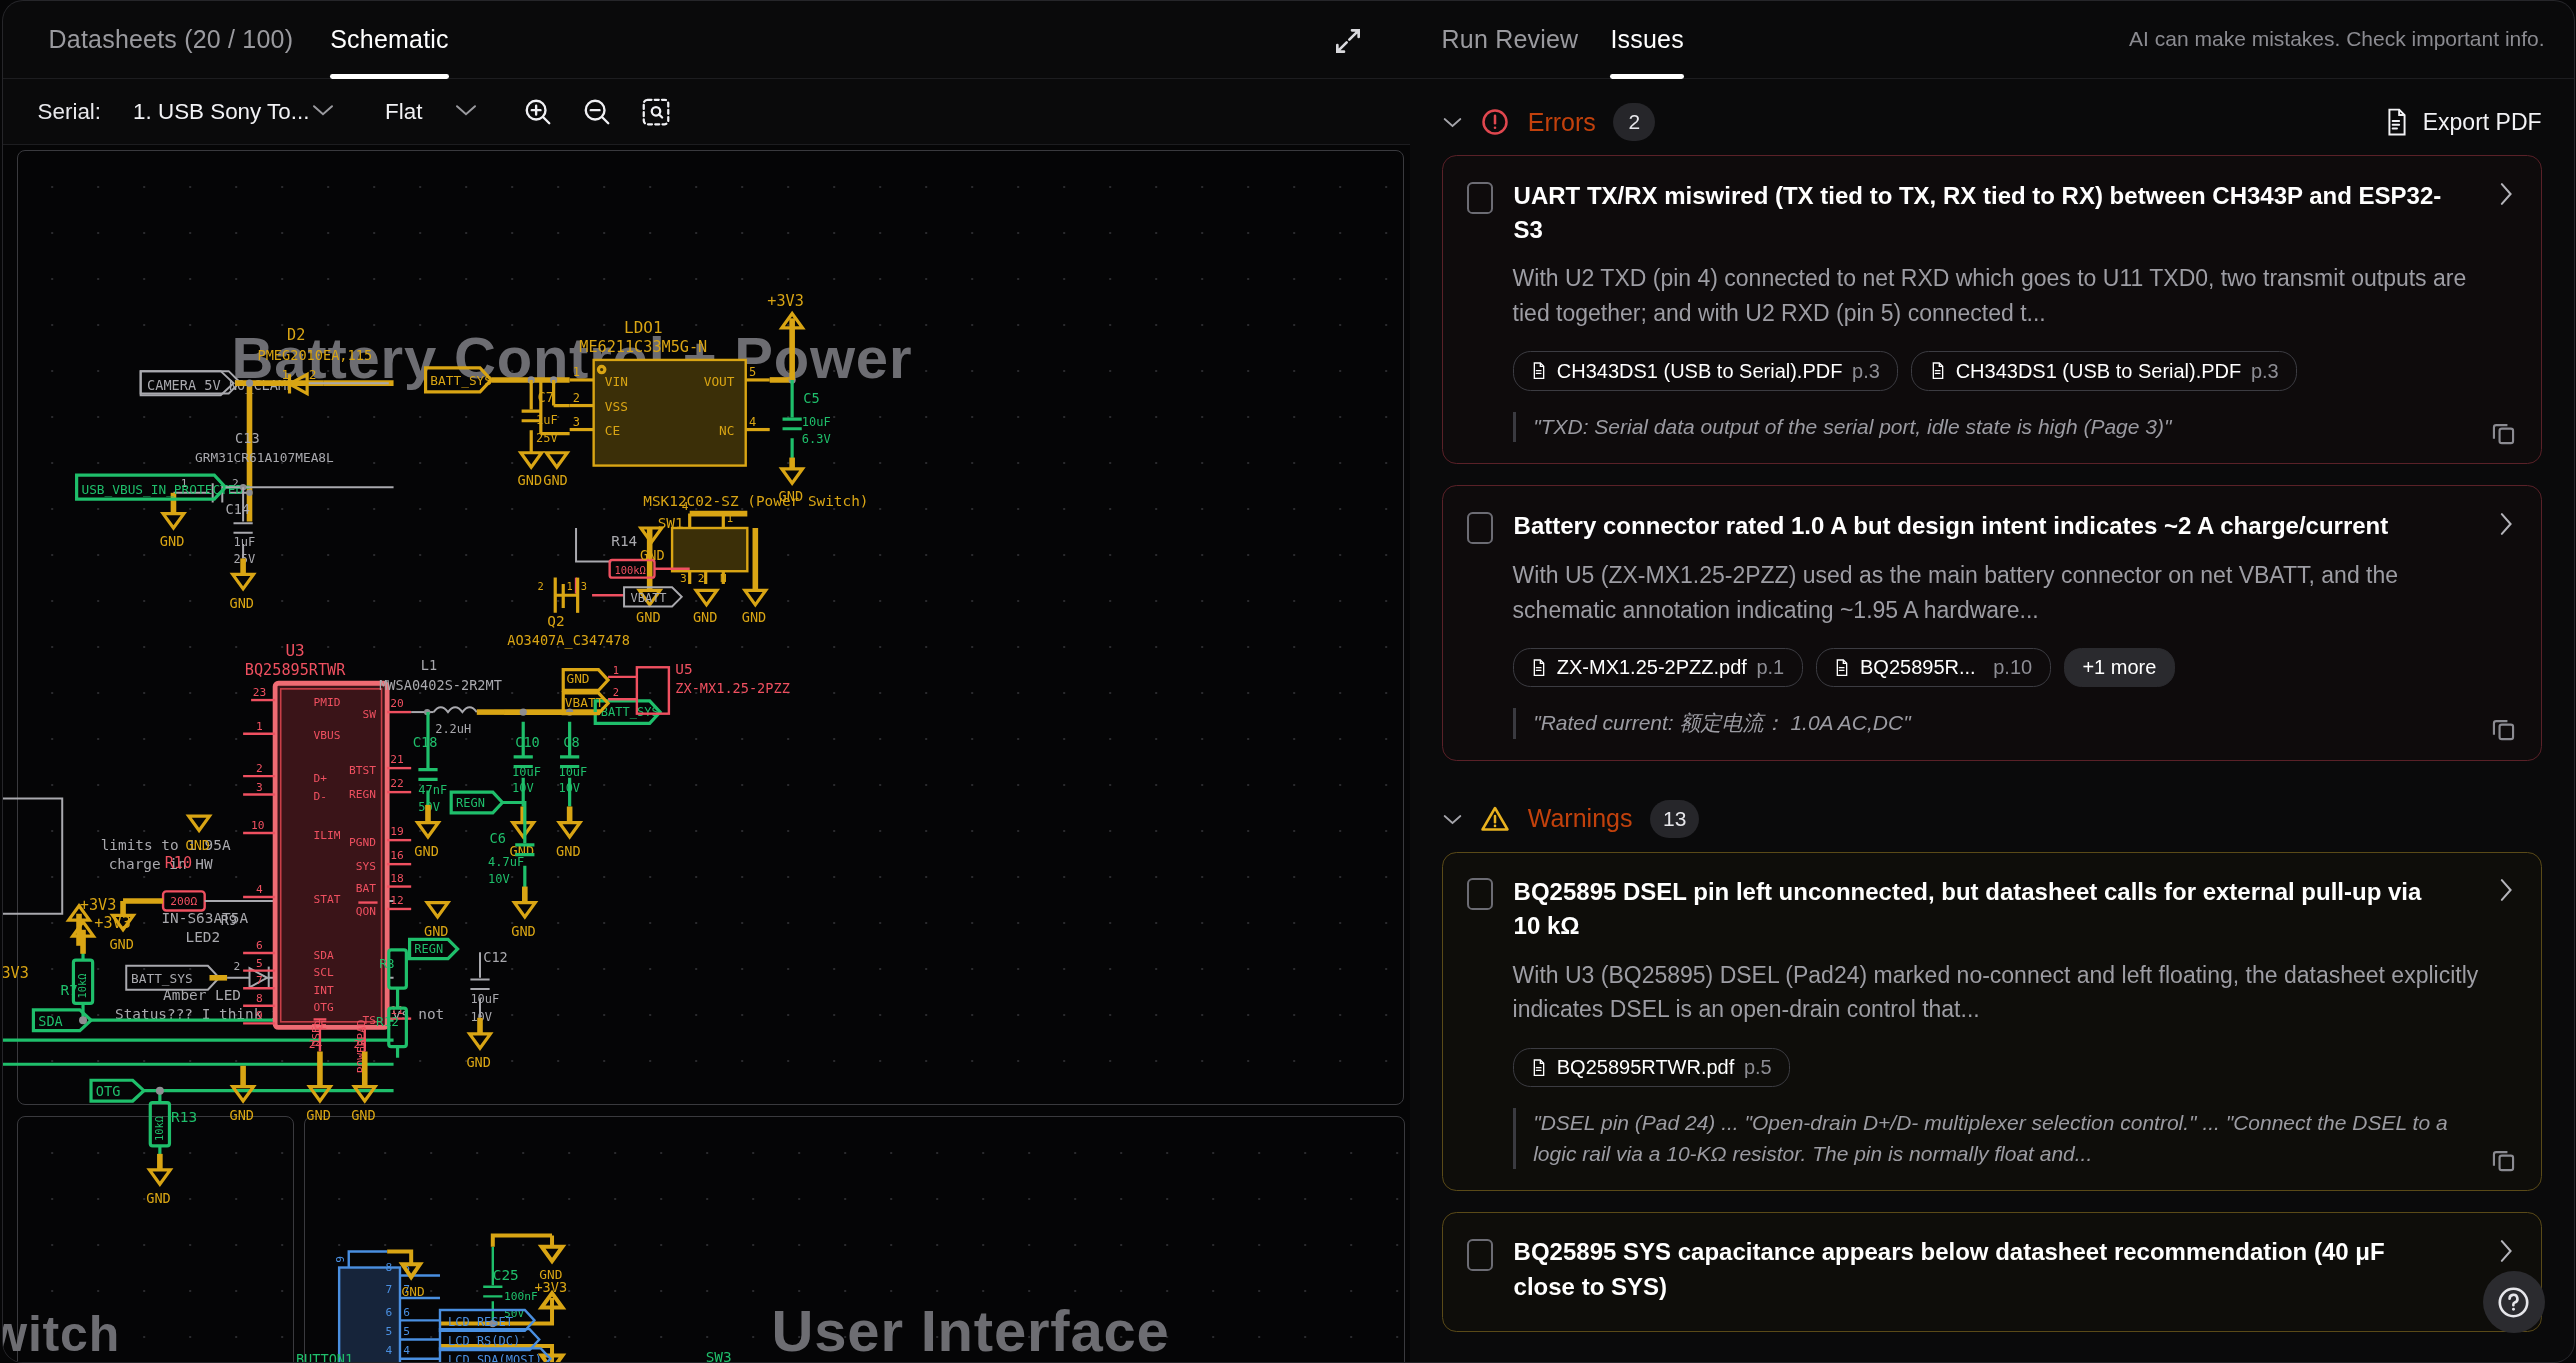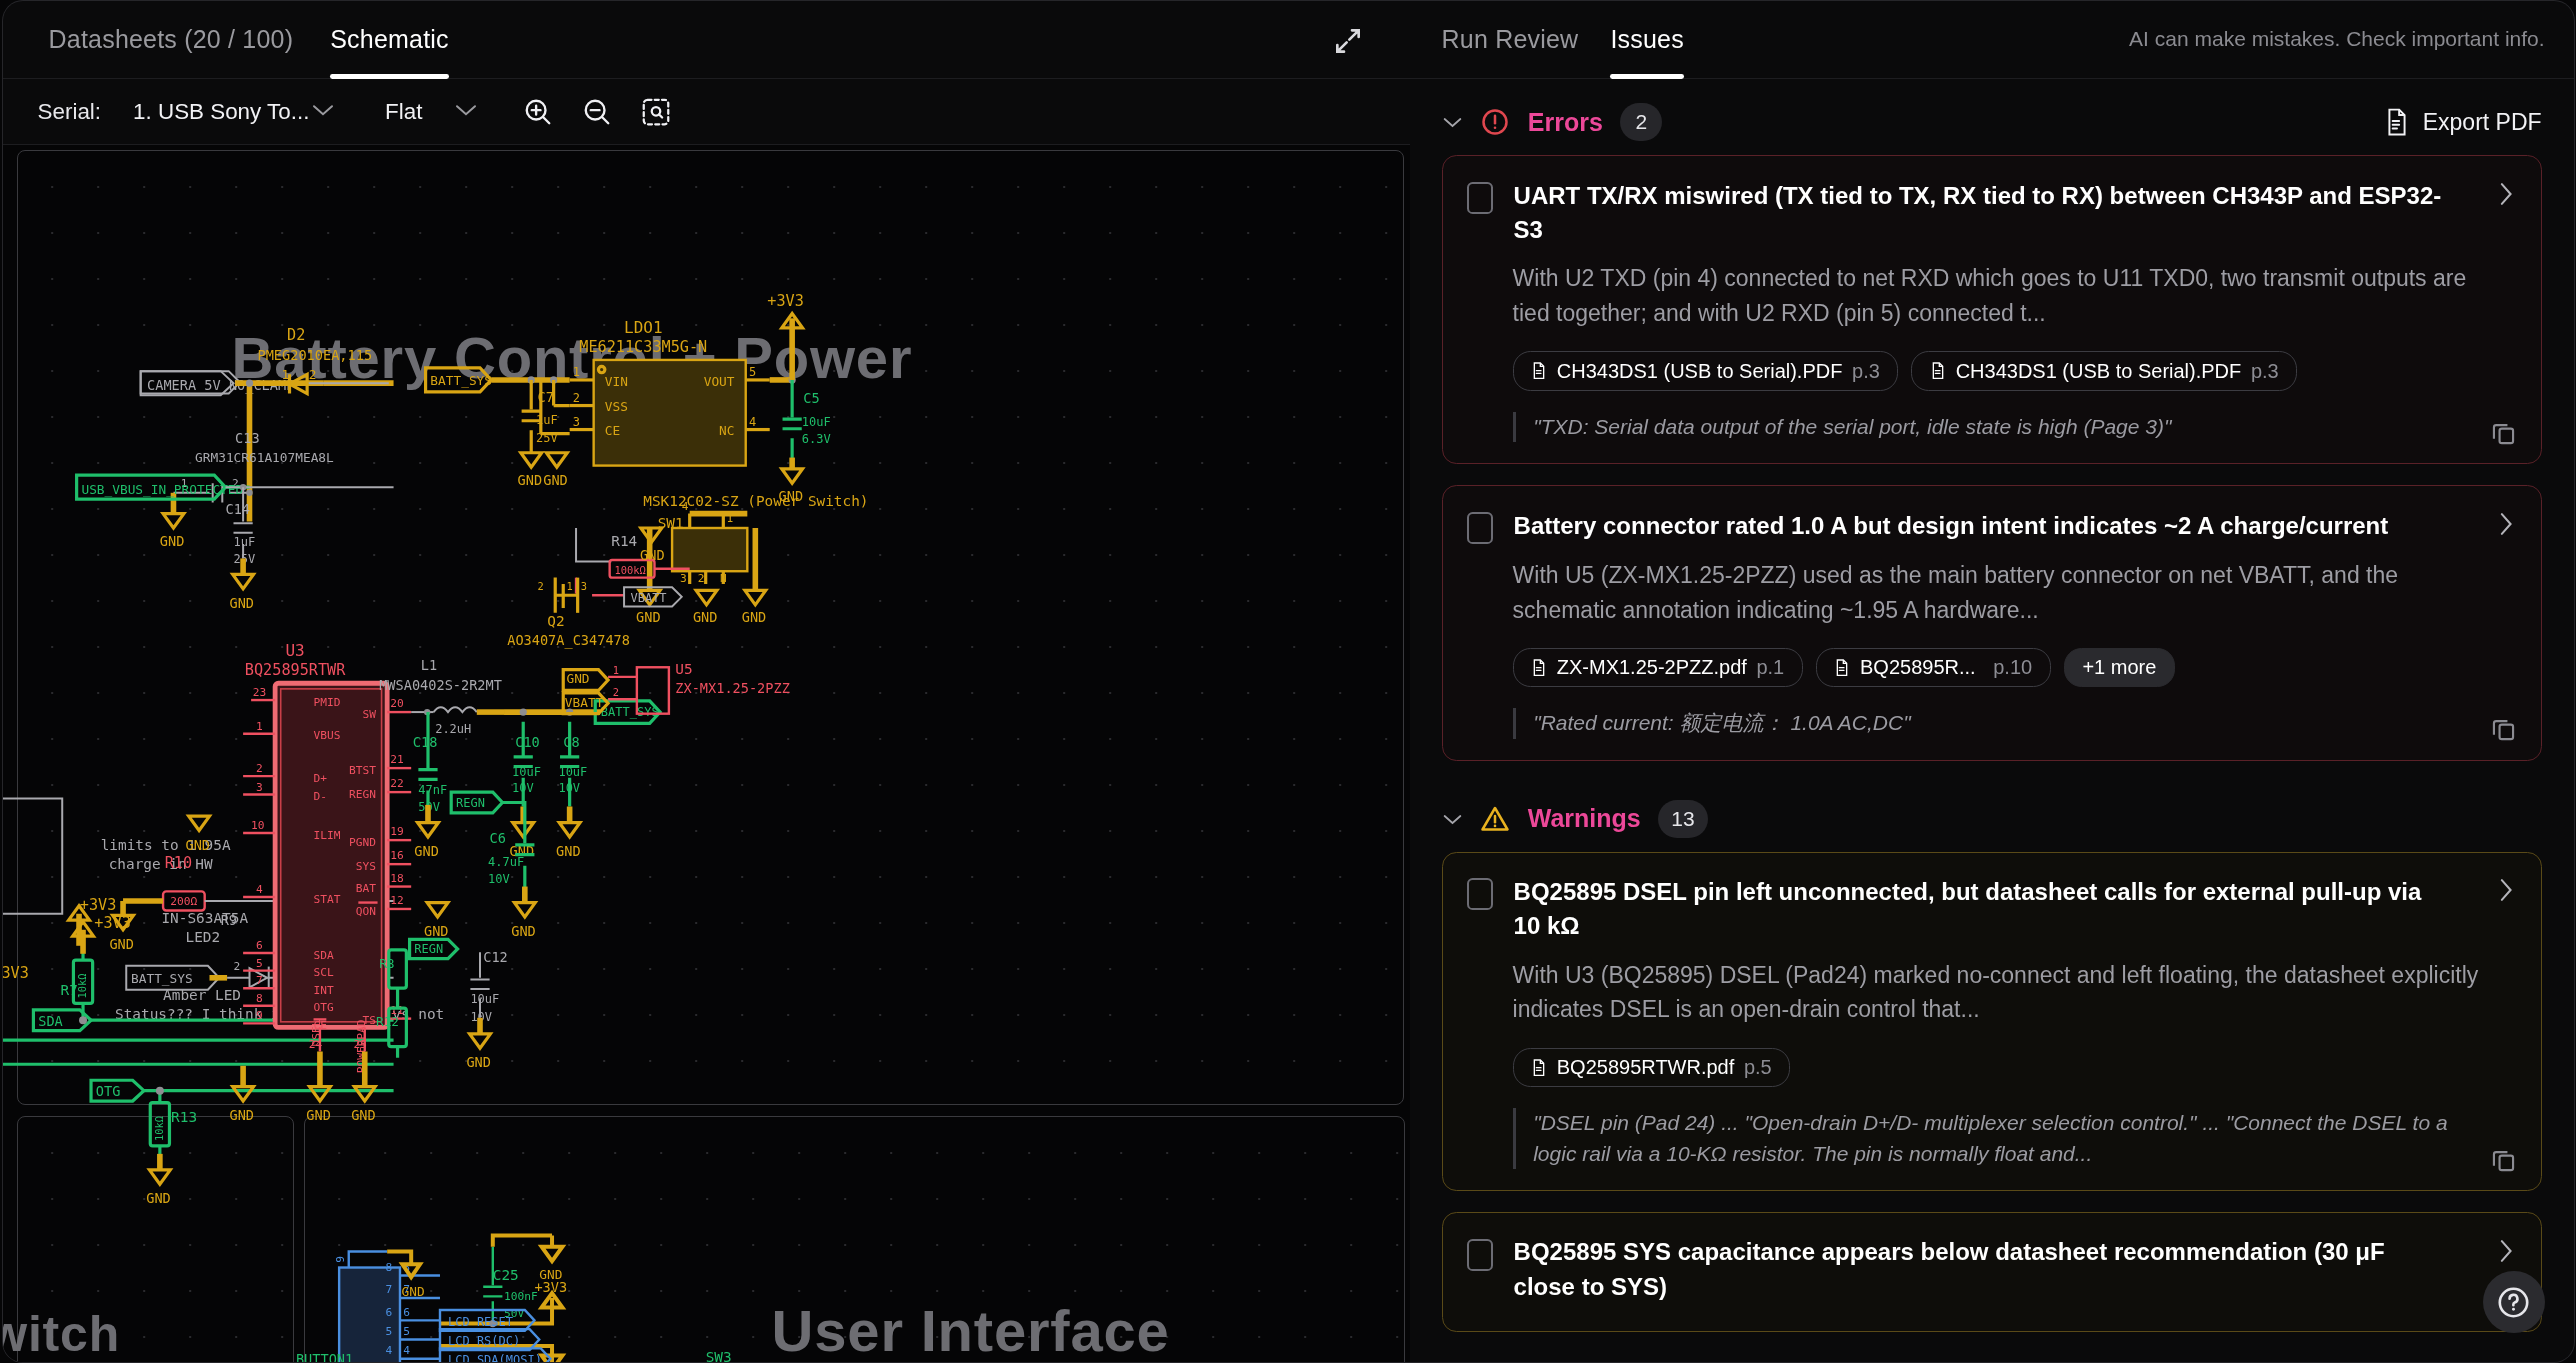--- a/index.html
+++ b/index.html
@@ -107,21 +107,21 @@
   }
   .r-disclaimer {
     position: absolute; right: 29px; top: 26.4px;
     font-size: 21px; color: #8b8b91;
   }
   .section-head {
     display: flex; align-items: center; gap: 17.6px;
     padding: 24px 32px 14.4px 32px;
   }
   .sh-chev { color:#a5a5ab; font-size: 22.4px; cursor:pointer; width:21px; }
-  .sh-title { font-size: 25px; color: #ec4899; font-weight: 700; }
+  .sh-title { font-size: 25px; color: #c2410c; font-weight: 400; }
   .sh-count {
     min-width: 42px; height: 38px; padding: 0 13px;
     background: #26262a; border-radius: 19px;
     display: flex; align-items: center; justify-content: center;
     font-size: 21px; color: #e6e6ea;
   }
   .export-btn {
     margin-left: auto; display: flex; align-items: center; gap: 13px;
     font-size: 23px; color: #f2f2f5; cursor: pointer;
   }
@@ -964,21 +964,21 @@
           <svg viewBox="0 0 24 24" fill="none" stroke="currentColor" stroke-width="1.9">
             <rect x="8.5" y="8.5" width="12" height="13" rx="2"></rect>
             <path d="M15.5 5.5H5.5a2 2 0 0 0-2 2v10"></path>
             </svg>
         </span>
       </div>
 
       <div class="card warning" style="padding-bottom:27px">
         <div class="card-top">
           <span class="chk"></span>
-          <span class="card-title">BQ25895 SYS capacitance appears below datasheet recommendation (30 μF close to SYS)</span>
+          <span class="card-title">BQ25895 SYS capacitance appears below datasheet recommendation (40 μF close to SYS)</span>
           <span class="card-chev">
             <svg width="14.4" height="24" viewBox="0 0 12 22" fill="none" stroke="currentColor" stroke-width="1.9" stroke-linecap="round">
                 <path d="M2 2l8 9-8 9"></path>
               </svg>
           </span>
         </div>
       </div>
     </div>
 
     <div class="help-fab">

